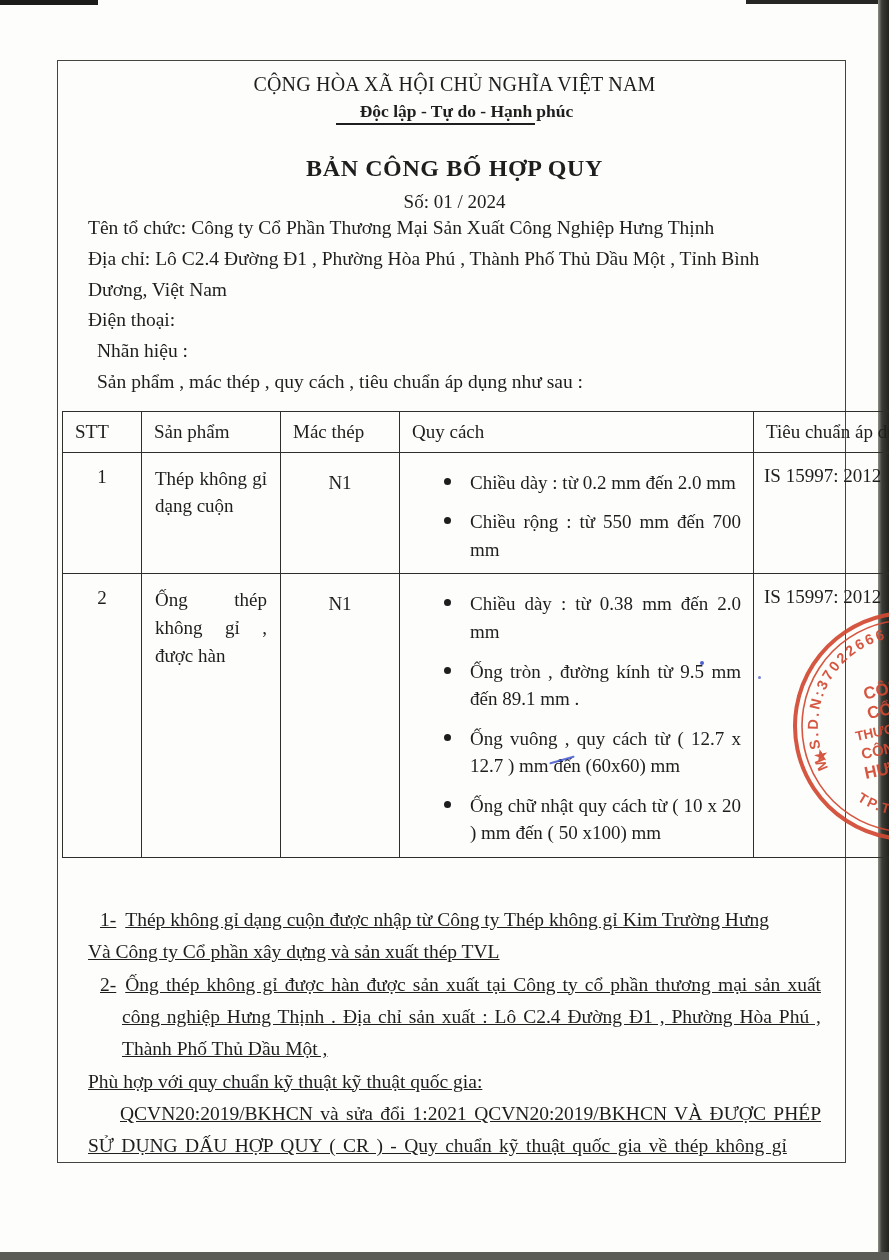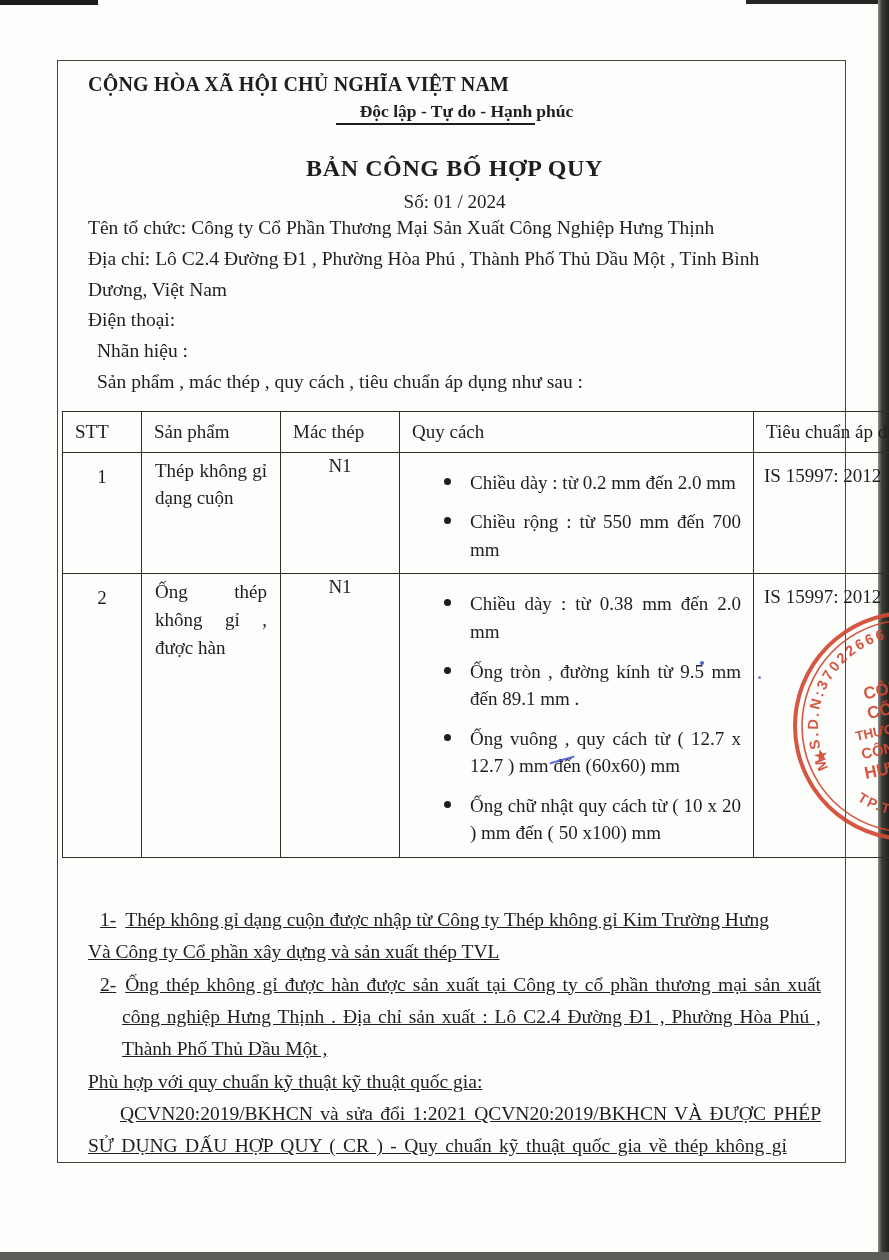--- a/index.html
+++ b/index.html
@@ -22,21 +22,21 @@
   .pen-dot  { position:absolute; left:700px; top:661px; width:4px; height:4px; border-radius:50%; background:#3b4ec9; opacity:.9; z-index:6; }
   .pen-dot2 { position:absolute; left:758px; top:676px; width:3px; height:3px; border-radius:50%; background:#3b4ec9; opacity:.7; z-index:6; }
 
   
   .frame {
     position:absolute; left:57px; top:60px; width:789px; height:1103px;
     box-sizing:border-box; border:1.6px solid #45453f;
     padding:12px 24px 0 30px;
   }
 
-  .nat-title  { text-align:left; font-weight:bold; font-size:20px; letter-spacing:.2px; }
+  .nat-title  { text-align:center; font-weight:normal; font-size:20px; letter-spacing:.2px; }
   .motto      { text-align:center; font-weight:bold; font-size:17.5px; margin-top:5px; }
   .motto .u   { display:inline-block; border-bottom:2.2px solid #1e1e1e; padding:0 3px 1px 24px; }
   .motto .tail{ margin-left:1px; }
   .doc-title  { text-align:center; font-weight:bold; font-size:24px; letter-spacing:.6px; margin-top:30px; }
   .doc-number { text-align:center; font-size:19px; margin-top:9px; }
 
   .info { font-size:19.5px; line-height:1.58; }
   .info p { margin:0; }
   .info .indent { padding-left:9px; }
   .bold { font-weight:bold; }
@@ -48,22 +48,22 @@
     font-size:19px;
   }
   table.spec th, table.spec td { border:1.6px solid #2e2e2a; }
   table.spec th { font-weight:normal; text-align:left; padding:9px 12px; font-size:19px; }
   th.c-stt { width:54px;  text-align:center; padding:9px 4px; }
   th.c-prod{ width:114px; }
   th.c-grade{ width:94px; }
   th.c-spec{ width:329px; }
   th.c-std { width:182px; }
   td.stt   { text-align:center; vertical-align:top; padding-top:13px; }
-  td.prod  { vertical-align:top; padding:4px 13px; text-align:justify; line-height:1.45; }
-  td.grade { vertical-align:top; text-align:center; padding-top:2px; }
+  td.prod  { vertical-align:top; padding:12px 13px; text-align:justify; line-height:1.45; }
+  td.grade { vertical-align:top; text-align:center; padding-top:19px; }
   td.spec  { vertical-align:top; padding:4px 12px 10px 6px; }
   td.std   { vertical-align:top; padding:12px 10px; }
   td.r2    { height:226px; }
   td.r1    { height:88px; }
   .bullet  { display:flex; margin:12px 0 0 38px; }
   .dot     { flex:none; width:7px; height:7px; border-radius:50%; background:#1e1e1e; margin:9px 19px 0 0; }
   .bullet-text { text-align:justify; line-height:1.45; }
 
   
   .notes { margin-top:46px; font-size:19.5px; line-height:1.66;text-decoration:underline; }

